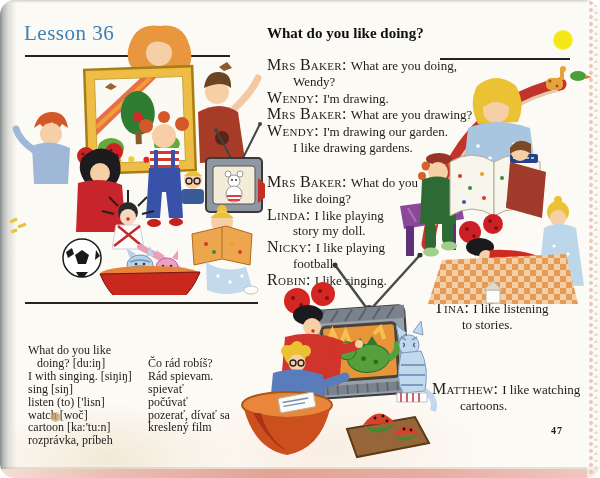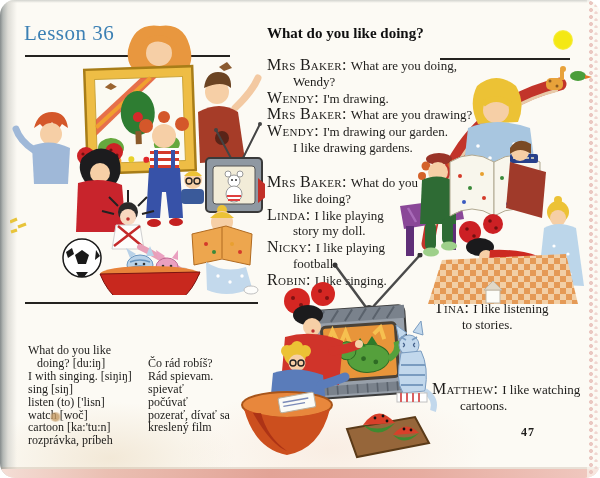--- a/index.html
+++ b/index.html
@@ -38,21 +38,21 @@
   .ln.cont{padding-left:26px;}
   .spk{font-variant:small-caps;font-size:16px;letter-spacing:.3px;margin-right:4px;}
   .side{position:absolute;font-size:13px;line-height:16px;}
   .tina{left:434px;top:300px;}
   .matthew{left:432px;top:381px;}
   .side .cont{padding-left:28px;}
   .vocab{position:absolute;left:28px;top:310px;font-size:12px;line-height:12.9px;margin-top:34px;}
   .vrow{display:flex;white-space:nowrap;}
   .vrow .en{width:120px;flex:none;}
   .vrow .en.ind{padding-left:9px;width:111px;}
-  .pageno{position:absolute;left:521px;top:425px;font-size:12px;font-weight:bold;letter-spacing:1px;}
+  .pageno{position:absolute;left:551px;top:425px;font-size:10px;font-weight:bold;letter-spacing:1px;}
   .stain{position:absolute;left:49px;top:412px;width:13px;height:10px;border-radius:50%;
     background:radial-gradient(circle,#c59a63 0 40%,rgba(197,154,99,0) 75%);opacity:.8;}
   .illo{position:absolute;pointer-events:none;}
   .illo-a{left:10px;top:20px;}
   .illo-b{left:398px;top:66px;}
   .illo-c{left:235px;top:253px;}
 </style>
 </head>
 <body>
 

